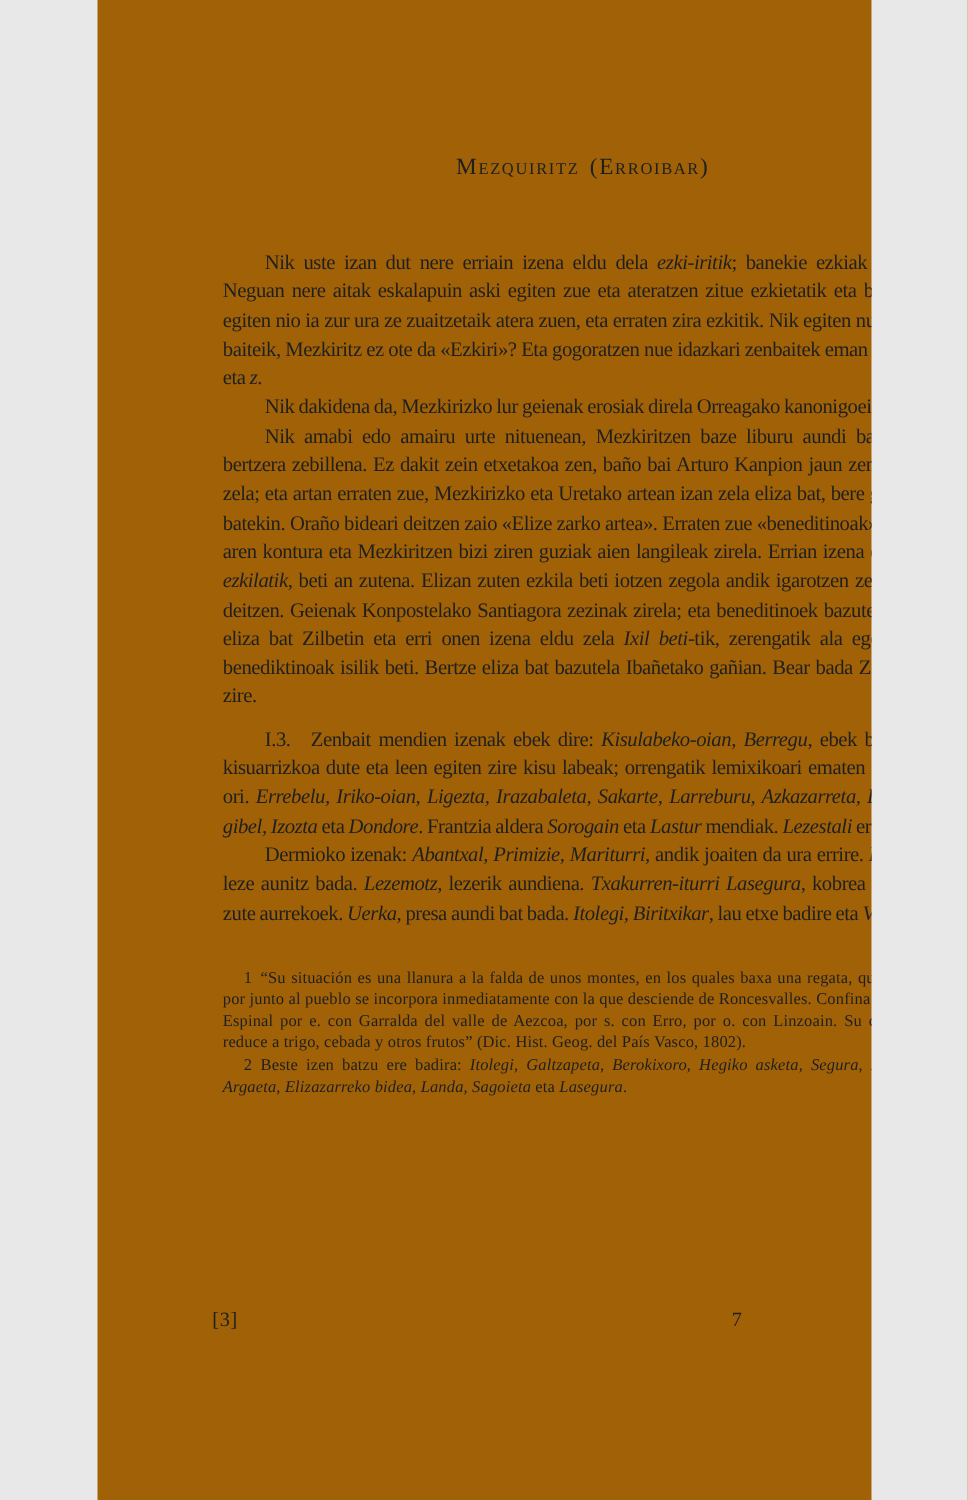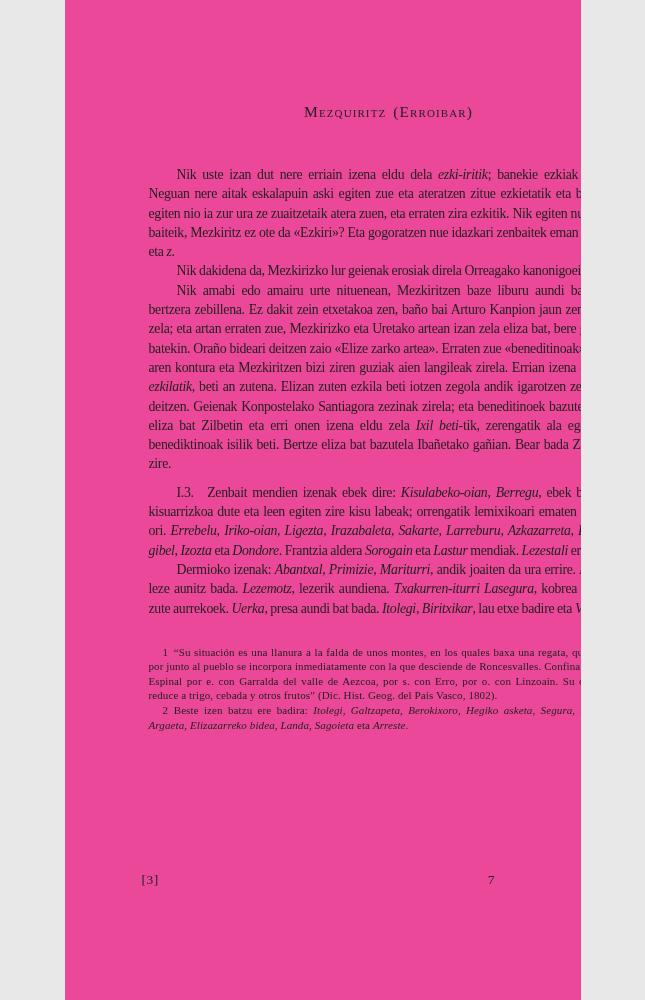--- a/index.html
+++ b/index.html
@@ -5,21 +5,21 @@
   html, body {
     margin: 0;
     padding: 0;
     background: #e8e8e8;
   }
   .page {
     position: relative;
     width: 516px;
     height: 1000px;
     margin: 0 auto;
-    background: #ec4899;
+    background: #a16207;
     color: #1f1f1f;
     font-family: "Liberation Serif", "DejaVu Serif", serif;
     overflow: hidden;
   }
   .text-block {
     position: absolute;
     left: 84px;
     top: 103px;
     width: 480px;
   }
@@ -91,21 +91,21 @@
 
     <p class="par">Nik amabi edo amairu urte nituenean, Mezkiritzen baze liburu aundi bat batetik bertzera zebillena. Ez dakit zein etxetakoa zen, baño bai Arturo Kanpion jaun zenak egina zela; eta artan erraten zue, Mezkirizko eta Uretako artean izan zela eliza bat, bere gaixotegi batekin. Oraño bideari deitzen zaio «Elize zarko artea». Erraten zue «beneditinoak» zeudela aren kontura eta Mezkiritzen bizi ziren guziak aien langileak zirela. Errian izena eldu dela <i>ezkilatik</i>, beti an zutena. Elizan zuten ezkila beti iotzen zegola andik igarotzen zen guziari deitzen. Geienak Konpostelako Santiagora zezinak zirela; eta beneditinoek bazutela bertze eliza bat Zilbetin eta erri onen izena eldu zela <i>Ixil beti</i>-tik, zerengatik ala egoten zire benediktinoak isilik beti. Bertze eliza bat bazutela Ibañetako gañian. Bear bada Zisterkoak zire.</p>
 
 
     <p class="par gap-top">I.3. Zenbait mendien izenak ebek dire: <i>Kisulabeko-oian, Berregu</i>, ebek biek lurra kisuarrizkoa dute eta leen egiten zire kisu labeak; orrengatik lemixikoari ematen zaio izen ori. <i>Errebelu, Iriko-oian, Ligezta, Irazabaleta, Sakarte, Larreburu, Azkazarreta, Errebelu-gibel, Izozta</i> eta <i>Dondore</i>. Frantzia aldera <i>Sorogain</i> eta <i>Lastur</i> mendiak. <i>Lezestali</i> ere bada.</p>
 
     <p class="par">Dermioko izenak: <i>Abantxal, Primizie, Mariturri</i>, andik joaiten da ura errire. <i>Errebelu</i>, leze aunitz bada. <i>Lezemotz</i>, lezerik aundiena. <i>Txakurren-iturri Lasegura</i>, kobrea ateratzen zute aurrekoek. <i>Uerka</i>, presa aundi bat bada. <i>Itolegi, Biritxikar</i>, lau etxe badire eta <i>Vasco</i> <sup>2</sup>.</p>
 
     <div class="footnotes">
       <p class="fn">1 “Su situación es una llanura a la falda de unos montes, en los quales baxa una regata, que pasando por junto al pueblo se incorpora inmediatamente con la que desciende de Roncesvalles. Confina por n. con Espinal por e. con Garralda del valle de Aezcoa, por s. con Erro, por o. con Linzoain. Su cosecha se reduce a trigo, cebada y otros frutos” (Dic. Hist. Geog. del País Vasco, 1802).</p>
-      <p class="fn">2 Beste izen batzu ere badira: <i>Itolegi, Galtzapeta, Berokixoro, Hegiko asketa, Segura, Larregain, Argaeta, Elizazarreko bidea, Landa, Sagoieta</i> eta <i>Arreste</i>.</p>
+      <p class="fn">2 Beste izen batzu ere badira: <i>Itolegi, Galtzapeta, Berokixoro, Hegiko asketa, Segura, Larregain, Argaeta, Elizazarreko bidea, Landa, Sagoieta</i> eta <i>Lasegura</i>.</p>
     </div>
 
   </div>
 
   <div class="footer-left">[3]</div>
 
   <div class="footer-right">7</div>
 </div>
 
 </body></html>

